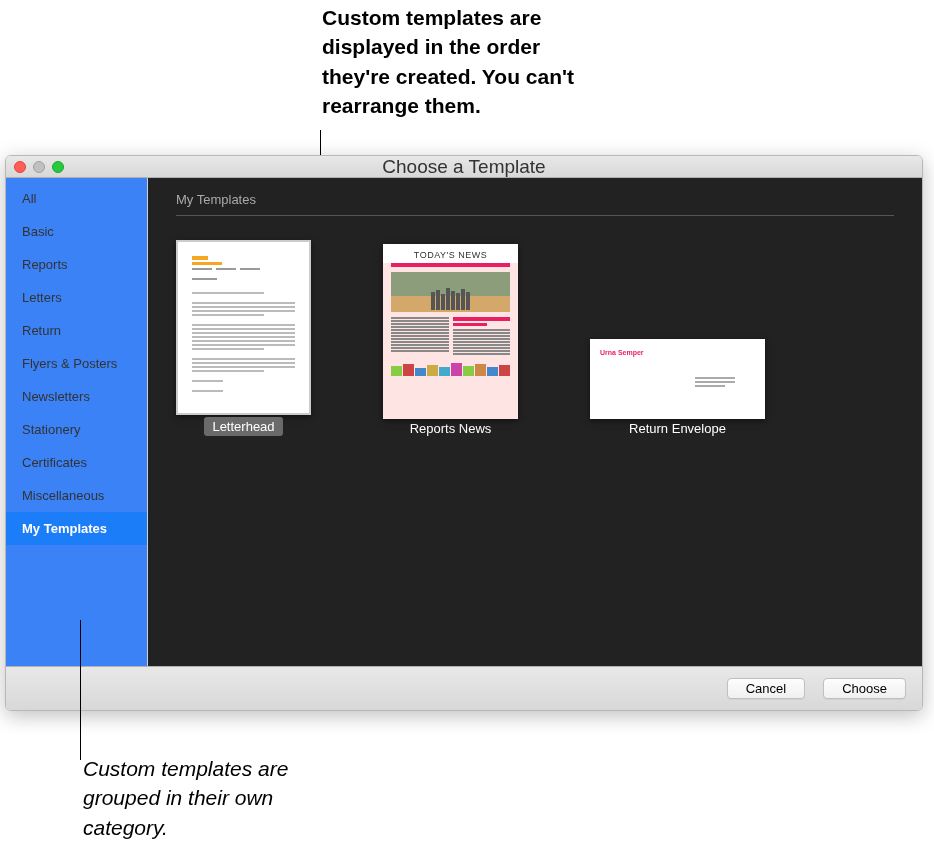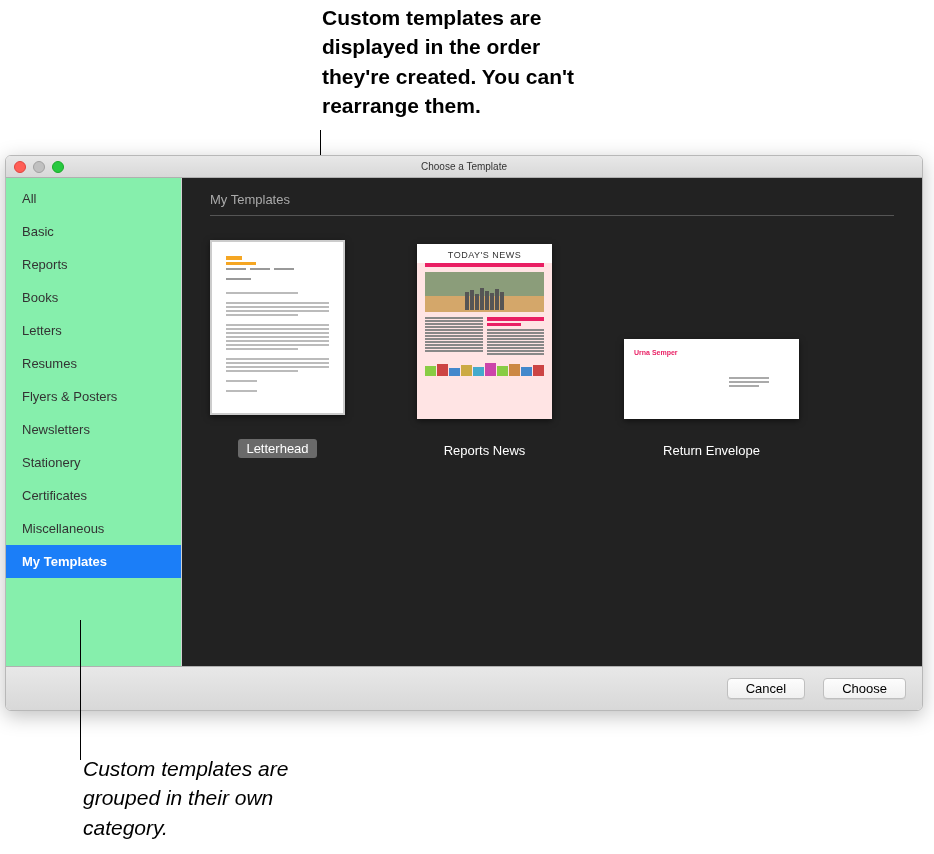--- a/index.html
+++ b/index.html
@@ -63,32 +63,32 @@
       padding-left: 8px;
     }
     .tl { width: 12px; height: 12px; border-radius: 50%; }
     .tl-close { background: #ff5f57; border: 0.5px solid #e0443e; }
     .tl-min { background: #c0c0c0; border: 0.5px solid #a0a0a0; }
     .tl-max { background: #28c940; border: 0.5px solid #1aab29; }
     .title {
       position: absolute;
       left: 0; right: 0;
       text-align: center;
-      font-size: 10px;
+      font-size: 19px;
       color: #333;
       pointer-events: none;
     }
     .body {
       flex: 1;
       display: flex;
       min-height: 0;
     }
     .sidebar {
-      width: 176px;
-      background: #86efac;
+      width: 142px;
+      background: #3b82f6;
       border-right: 1px solid #d0d0d0;
       overflow-y: auto;
       padding-top: 4px;
     }
     .sidebar-item {
       padding: 9px 16px;
       font-size: 13px;
       color: #333;
       cursor: pointer;
     }
@@ -112,21 +112,21 @@
     }
     .template-row {
       display: flex;
       gap: 72px;
       align-items: flex-end;
     }
     .template-item {
       display: flex;
       flex-direction: column;
       align-items: center;
-      gap: 24px;
+      gap: 2px;
       cursor: pointer;
     }
     .thumb {
       background: #fff;
       box-shadow: 0 2px 6px rgba(0,0,0,0.5);
     }
     .thumb-letter {
       width: 135px;
       height: 175px;
       padding: 14px 14px;
@@ -212,23 +212,22 @@
       <div class="tl tl-max"></div>
     </div>
     <div class="title">Choose a Template</div>
   </div>
 
   <div class="body">
     <div class="sidebar">
       <div class="sidebar-item">All</div>
       <div class="sidebar-item">Basic</div>
       <div class="sidebar-item">Reports</div>
-      <div class="sidebar-item">Books</div>
       <div class="sidebar-item">Letters</div>
-      <div class="sidebar-item">Resumes</div>
+      <div class="sidebar-item">Return</div>
       <div class="sidebar-item">Flyers &amp; Posters</div>
       <div class="sidebar-item">Newsletters</div>
       <div class="sidebar-item">Stationery</div>
       <div class="sidebar-item">Certificates</div>
       <div class="sidebar-item">Miscellaneous</div>
       <div class="sidebar-item selected">My Templates</div>
     </div>
 
     <div class="main">
       <div class="section-title">My Templates</div>

